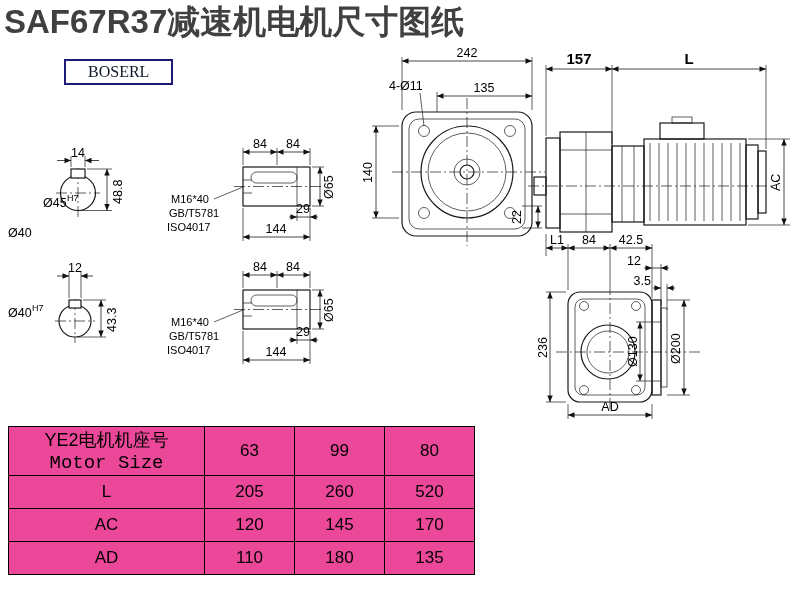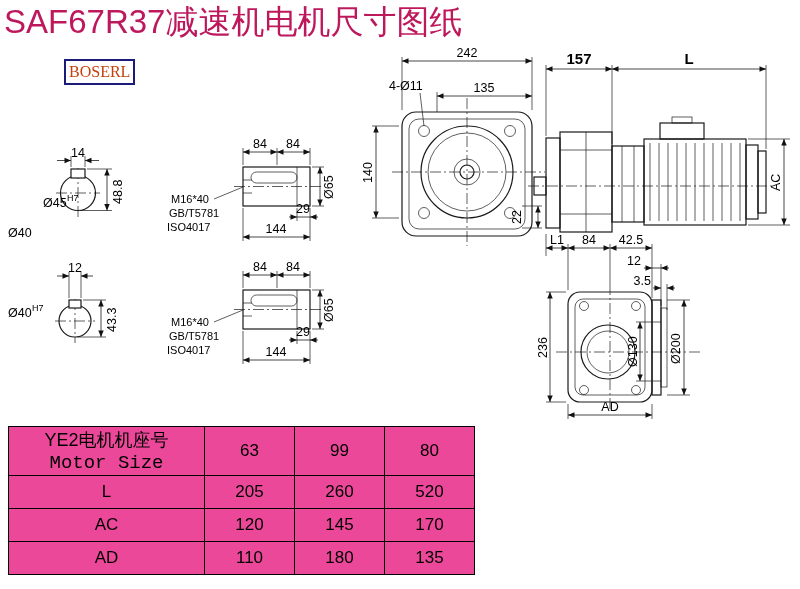--- a/index.html
+++ b/index.html
@@ -1,24 +1,24 @@
 <!DOCTYPE html>
 <html><head>
 <meta charset="utf-8">
 <style>
   * { margin:0; padding:0; box-sizing:border-box; }
   html,body { background:#ffffff; }
   body { width:800px; height:589px; overflow:hidden; font-family:"Liberation Sans", sans-serif; }
   .page { position:relative; width:800px; height:589px; background:#fff; }
 
-  .title { position:absolute; left:4px; top:0px; font-size:33px; font-weight:400;
-           color:#be185d; white-space:nowrap; z-index:3; }
-  .logo  { position:absolute; left:64px; top:59px; border:2px solid #1b1b7a; color:#c2410c;
+  .title { position:absolute; left:4px; top:0px; font-size:33px; font-weight:700;
+           color:#404040; white-space:nowrap; z-index:3; }
+  .logo  { position:absolute; left:64px; top:59px; border:2px solid #1b1b7a; color:#0f172a;
            font-family:"Liberation Serif", serif; font-size:16px; line-height:20px;
-           padding:1px 3px; z-index:3; background:#fff; }
+           padding:1px 22px; z-index:3; background:#fff; }
 
   svg.drawing { position:absolute; left:0; top:0; z-index:1; }
   .drawing text { font-family:"Liberation Sans", sans-serif; font-size:12.5px; fill:#000; }
   .drawing .s9  { font-size:9px; }
   .drawing .s11 { font-size:11px; }
   .drawing .b15 { font-size:15px; font-weight:700; }
 
   .ln   { fill:none; stroke:#1a1a1a; stroke-width:1.2; }
   .lnf  { fill:#ffffff; stroke:#1a1a1a; stroke-width:1.2; }
   .thin { fill:none; stroke:#1a1a1a; stroke-width:0.7; }

